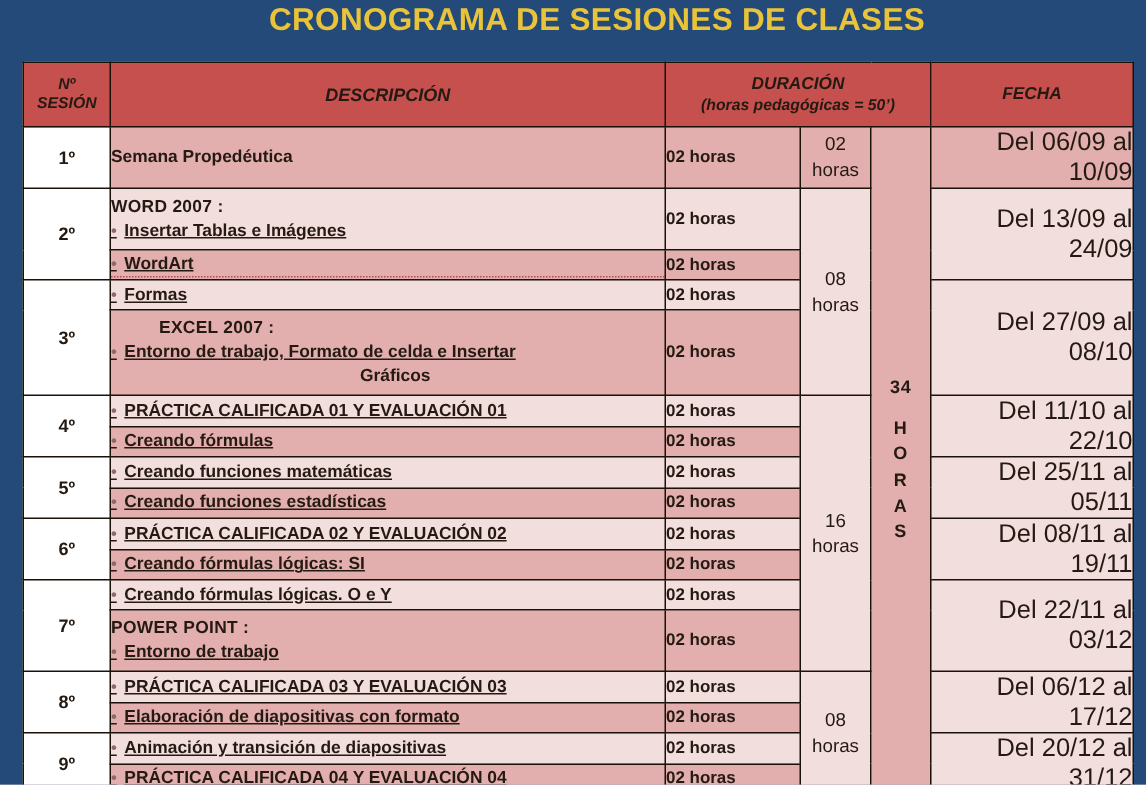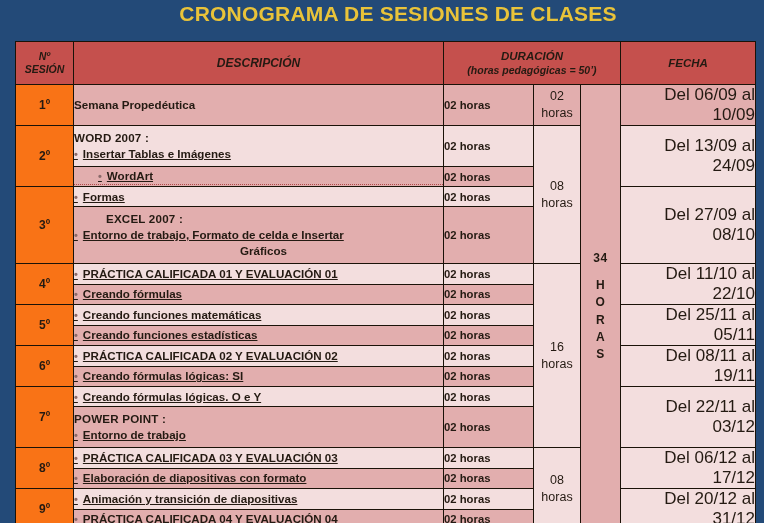--- a/index.html
+++ b/index.html
@@ -66,21 +66,21 @@
     vertical-align: middle;
   }
   .hdr .sub {
     font-size: 10.5px;
     display: block;
   }
   .hdr-desc { font-size: 12px; }
   .hdr-num { font-size: 11px; }
   
   .sess {
-    background: #f97316;
+    background: #ffffff;
     color: #ffffff;
     font-weight: bold;
     font-size: 12px;
     text-align: center;
     vertical-align: middle;
   }
   
   .desc {
     padding: 2px 4px 2px 8px;
     font-size: 11.6px;
@@ -95,21 +95,20 @@
     color: #8a6a6a;
     margin-right: 5px;
     font-size: 11px;
   }
   .desc .plain { display: block; }
   .desc .bullet { display: block; text-decoration: underline; }
   .desc .indent { padding-left: 10px; display: block; text-align: center; }
   .desc .hdrline { display: block; letter-spacing: 0.2px; }
   .wordart {
     border-bottom: 1px dotted #b14a4a;
-    padding-left: 24px;
   }
   
   .hrs {
     text-align: left;
     vertical-align: middle;
     font-size: 11.3px;
     font-weight: bold;
     color: #241a12;
   }
   .sum {

